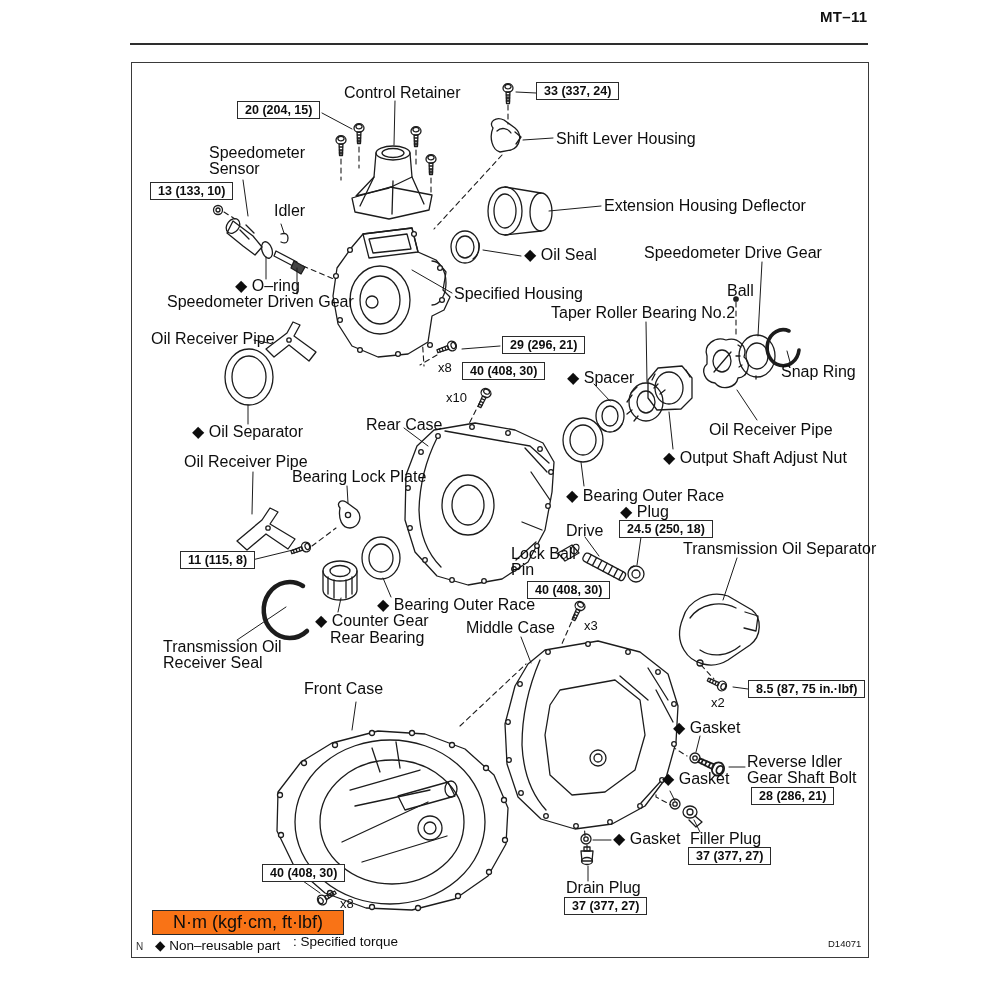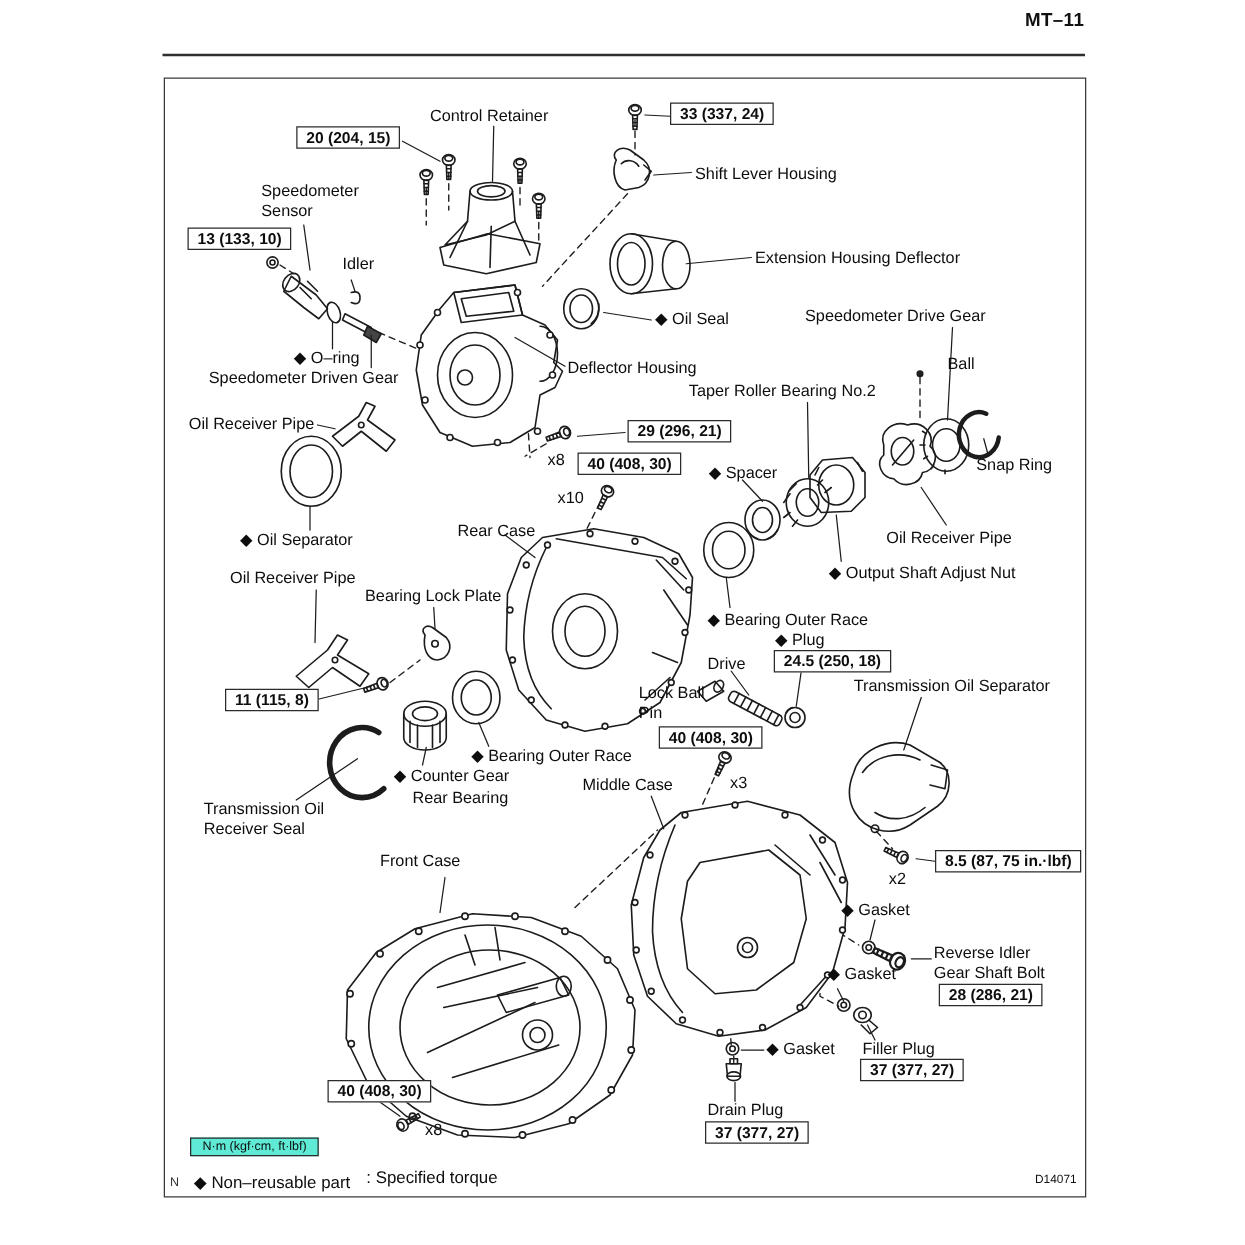--- a/index.html
+++ b/index.html
@@ -5,26 +5,26 @@
   html,body{margin:0;padding:0;background:#fff;}
   #page{position:relative;width:996px;height:988px;background:#ffffff;
         font-family:Liberation Sans, sans-serif;color:#111;overflow:hidden;}
   .hdr-code{position:absolute;top:8px;left:820px;font-size:15px;font-weight:bold;letter-spacing:.3px;}
   .hdr-line{position:absolute;top:26px;left:0;width:996px;text-align:center;font-size:11.5px;white-space:nowrap;}
   .hdr-line .b{font-weight:bold;}
   .hdr-line .sep{padding:0 10px;color:#333;}
   .hdr-rule{position:absolute;top:43px;left:130px;width:738px;height:2px;background:#2e2e2e;}
   .frame{position:absolute;top:62px;left:131px;width:736px;height:894px;border:1.6px solid #3a3a3a;background:#fff;}
   svg{position:absolute;top:0;left:0;}
-  .lbl{position:absolute;font-size:13px;line-height:16px;white-space:pre-line;color:#0d0d0d;}
+  .lbl{position:absolute;font-size:16px;line-height:16px;white-space:pre-line;color:#0d0d0d;}
   .tq{position:absolute;border:1.5px solid #2b2b2b;background:#fff;padding:1px 7px;
       font-size:12.5px;font-weight:bold;white-space:nowrap;color:#0d0d0d;}
   .qty{position:absolute;font-size:13px;color:#0d0d0d;}
-  .legend-box{position:absolute;border:1.4px solid #2b2b2b;background:#5eead4;padding:1px 9px;
-      font-size:10px;white-space:nowrap;color:#0d0d0d;}
+  .legend-box{position:absolute;border:1.4px solid #2b2b2b;background:#f97316;padding:1px 20px;
+      font-size:18px;white-space:nowrap;color:#0d0d0d;}
   .legend-txt{position:absolute;font-size:13.5px;color:#0d0d0d;white-space:nowrap;}
   .fig-code{position:absolute;font-size:9.5px;color:#111;}
   .n-mark{position:absolute;font-size:10px;color:#333;}
 </style>
 </head>
 <body>
 
 <div id="page">
 
   <div class="hdr-code">MT–11</div>
@@ -355,25 +355,25 @@
     </g>
   </svg>
 
   <div class="lbl" style="left:344px;top:85px">Control Retainer</div>
   <div class="lbl" style="left:556px;top:131px">Shift Lever Housing</div>
   <div class="lbl" style="left:209px;top:145px">Speedometer
 Sensor</div>
   <div class="lbl" style="left:274px;top:203px">Idler</div>
   <div class="lbl" style="left:235px;top:278px">◆ O–ring</div>
   <div class="lbl" style="left:167px;top:294px">Speedometer Driven Gear</div>
-  <div class="lbl" style="left:454px;top:286px">Deflector Housing</div>
+  <div class="lbl" style="left:454px;top:286px">Specified Housing</div>
   <div class="lbl" style="left:604px;top:198px">Extension Housing Deflector</div>
   <div class="lbl" style="left:524px;top:247px">◆ Oil Seal</div>
   <div class="lbl" style="left:644px;top:245px">Speedometer Drive Gear</div>
-  <div class="lbl" style="left:758px;top:283px">Ball</div>
+  <div class="lbl" style="left:727px;top:283px">Ball</div>
   <div class="lbl" style="left:551px;top:305px">Taper Roller Bearing No.2</div>
   <div class="lbl" style="left:781px;top:364px">Snap Ring</div>
   <div class="lbl" style="left:567px;top:370px">◆ Spacer</div>
   <div class="lbl" style="left:709px;top:422px">Oil Receiver Pipe</div>
   <div class="lbl" style="left:663px;top:450px">◆ Output Shaft Adjust Nut</div>
   <div class="lbl" style="left:566px;top:488px">◆ Bearing Outer Race</div>
   <div class="lbl" style="left:620px;top:504px">◆ Plug</div>
   <div class="lbl" style="left:566px;top:523px">Drive</div>
   <div class="lbl" style="left:511px;top:546px">Lock Ball
 Pin</div>

